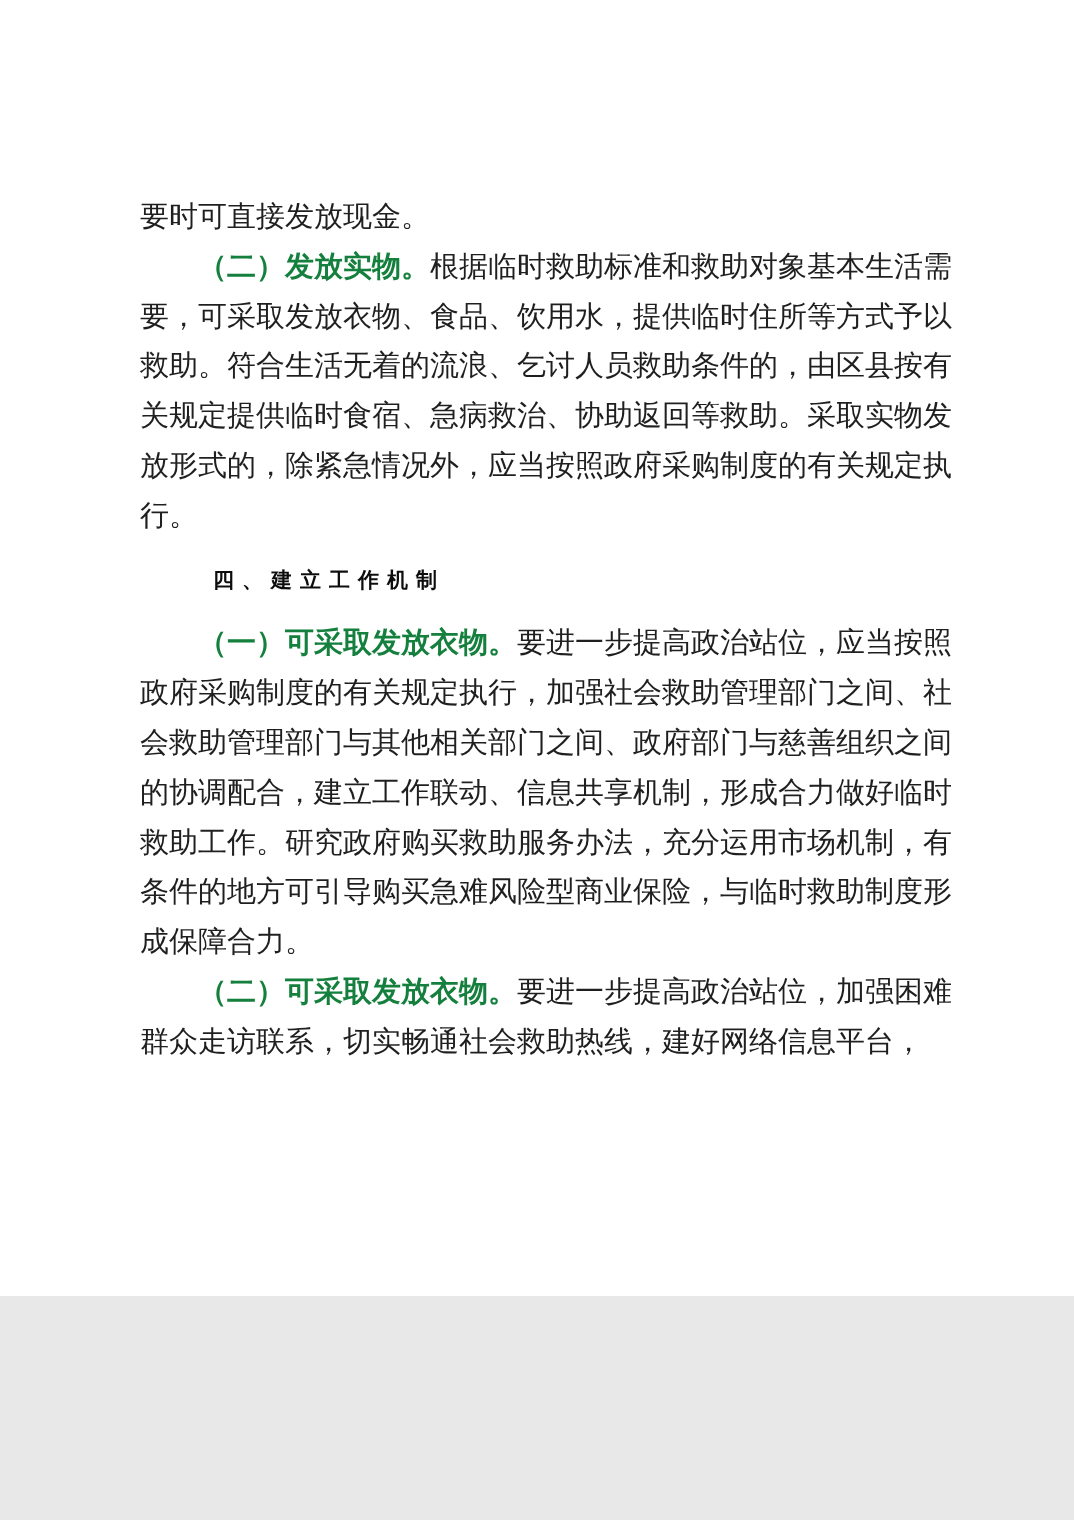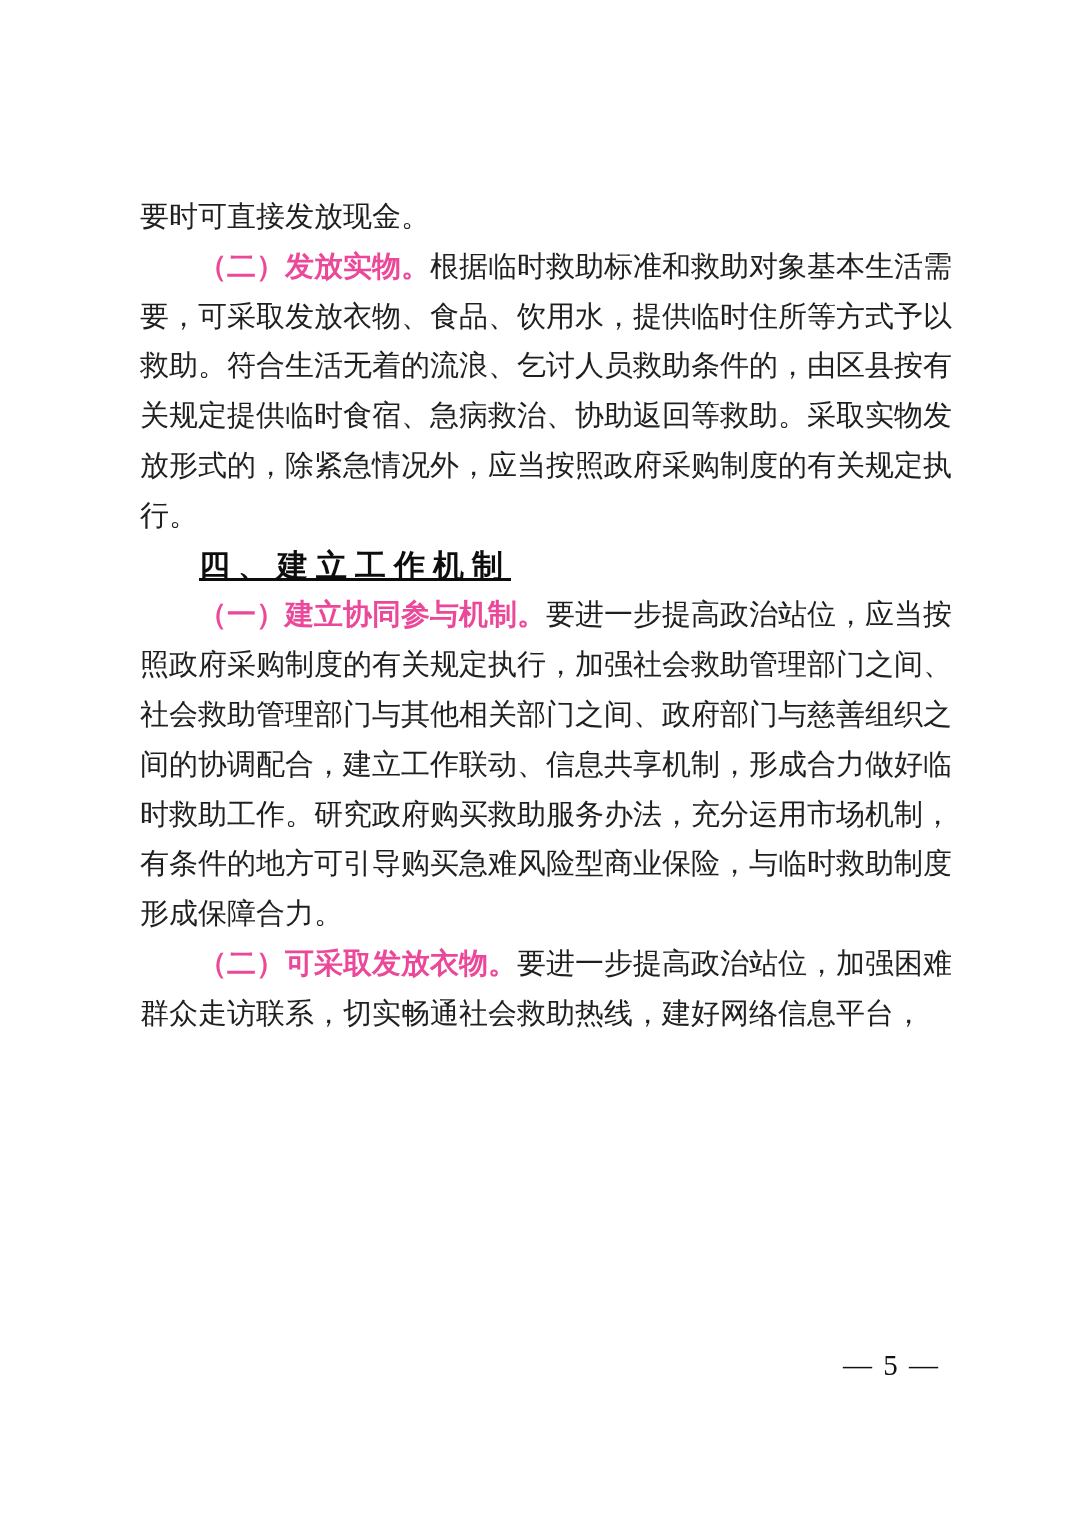--- a/index.html
+++ b/index.html
@@ -3,21 +3,21 @@
 <meta charset="utf-8">
 <style>
   html, body {
     margin: 0;
     padding: 0;
     background: #e8e8e8;
   }
   .page {
     position: relative;
     width: 1074px;
-    height: 1520px;
+    height: 1296px;
     margin: 0 auto;
     background: #ffffff;
     overflow: hidden;
     color: #1f1f1f;
   }
   .textblock {
     position: absolute;
     left: 140px;
     top: 192px;
     width: 812px;
@@ -31,32 +31,31 @@
     text-justify: inter-character;
     word-break: break-all;
     letter-spacing: 0px;
     color: #1f1f1f;
   }
   .para.indent {
     text-indent: 58px;
   }
   .para .lead {
     font-weight: bold;
-    color: #ec4899;
+    color: #15803d;
   }
   .heading {
-    margin: 0;
+    margin: 14px;
     font-family: "Liberation Sans", "DejaVu Sans", sans-serif;
     font-weight: bold;
-    font-size: 31px;
+    font-size: 21px;
     line-height: 49.8px;
     letter-spacing: 8px;
     text-indent: 59px;
     color: #0d0d0d;
-    text-decoration: underline;
   }
   .page-footer {
     position: absolute;
     top: 1348px;
     right: 134px;
     font-family: "Liberation Serif", "DejaVu Serif", serif;
     font-size: 29px;
     line-height: 34px;
     letter-spacing: 2px;
     color: #111111;
@@ -69,20 +68,20 @@
 <div class="page">
   <div class="textblock">
 
     <p class="para"><span>要时可直接发放现金。</span></p>
 
     <p class="para indent"><span class="lead">（二）发放实物。</span><span>根据临时救助标准和救助对象基本生活需要，可采取发放衣物、食品、饮用水，提供临时住所等方式予以救助。符合生活无着的流浪、乞讨人员救助条件的，由区县按有关规定提供临时食宿、急病救治、协助返回等救助。采取实物发放形式的，除紧急情况外，应当按照政府采购制度的有关规定执行。</span></p>
 
 
     <h2 class="heading">四、建立工作机制</h2>
 
-    <p class="para indent"><span class="lead">（一）建立协同参与机制。</span><span>要进一步提高政治站位，应当按照政府采购制度的有关规定执行，加强社会救助管理部门之间、社会救助管理部门与其他相关部门之间、政府部门与慈善组织之间的协调配合，建立工作联动、信息共享机制，形成合力做好临时救助工作。研究政府购买救助服务办法，充分运用市场机制，有条件的地方可引导购买急难风险型商业保险，与临时救助制度形成保障合力。</span></p>
+    <p class="para indent"><span class="lead">（一）可采取发放衣物。</span><span>要进一步提高政治站位，应当按照政府采购制度的有关规定执行，加强社会救助管理部门之间、社会救助管理部门与其他相关部门之间、政府部门与慈善组织之间的协调配合，建立工作联动、信息共享机制，形成合力做好临时救助工作。研究政府购买救助服务办法，充分运用市场机制，有条件的地方可引导购买急难风险型商业保险，与临时救助制度形成保障合力。</span></p>
 
     <p class="para indent"><span class="lead">（二）可采取发放衣物。</span><span>要进一步提高政治站位，加强困难群众走访联系，切实畅通社会救助热线，建好网络信息平台，</span></p>
 
   </div>
 
   <div class="page-footer">— 5 —</div>
 </div>
 
 </body></html>

